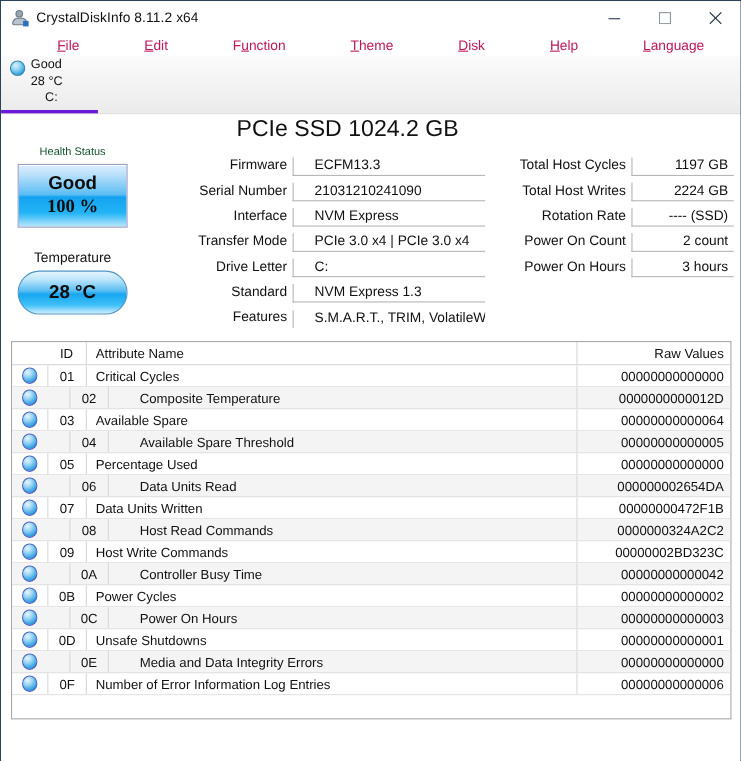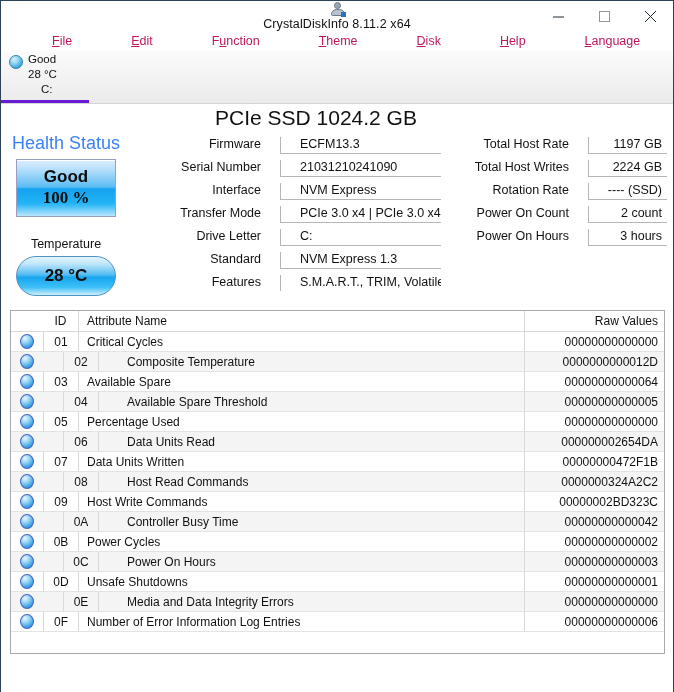--- a/index.html
+++ b/index.html
@@ -26,21 +26,20 @@
     background: #ffffff;
   }
 
   
   .titlebar {
     position: relative;
     height: 30px;
     background: #ffffff;
     display: flex;
     align-items: center;
-    flex-direction: column;
   }
   .title-icon {
     width: 16px;
     height: 16px;
     margin-left: 9px;
     margin-right: 7px;
     position: relative;
     flex: none;
   }
   .title-icon .head {
@@ -158,22 +157,22 @@
 
   
   .left-col {
     position: absolute;
     left: 0;
     top: 0;
     width: 130px;
     text-align: center;
   }
   .status-label {
-    font-size: 18px;
-    color: #3b82f6;
+    font-size: 10px;
+    color: #14532d;
     margin-top: 29px;
     margin-bottom: 5px;
   }
   .health-box {
     width: 100px;
     height: 58px;
     margin: 0 auto;
     box-sizing: border-box;
     border: 1px solid #9a9ec4;
     background: linear-gradient(to bottom,
@@ -251,23 +250,22 @@
     top: 2px;
     width: 290px;
     text-align: center;
     font-size: 21px;
     color: #111;
     white-space: nowrap;
   }
 
   .field-row {
     display: flex;
-    align-items: flex-start;
+    align-items: flex-end;
     height: 23px;
-    gap: 14px;
   }
   .field-label {
     font-size: 12.5px;
     color: #111;
     text-align: right;
     padding-right: 5px;
     padding-bottom: 3px;
     white-space: nowrap;
     flex: none;
   }
@@ -468,21 +466,21 @@
         <div class="field-value">NVM Express 1.3</div>
       </div>
       <div class="field-row no-underline">
         <div class="field-label">Features</div>
         <div class="field-value">S.M.A.R.T., TRIM, VolatileWriteCache</div>
       </div>
     </div>
 
     <div class="fields-right">
       <div class="field-row">
-        <div class="field-label">Total Host Rate</div>
+        <div class="field-label">Total Host Cycles</div>
         <div class="field-value">1197 GB</div>
       </div>
       <div class="field-row">
         <div class="field-label">Total Host Writes</div>
         <div class="field-value">2224 GB</div>
       </div>
       <div class="field-row">
         <div class="field-label">Rotation Rate</div>
         <div class="field-value">---- (SSD)</div>
       </div>

